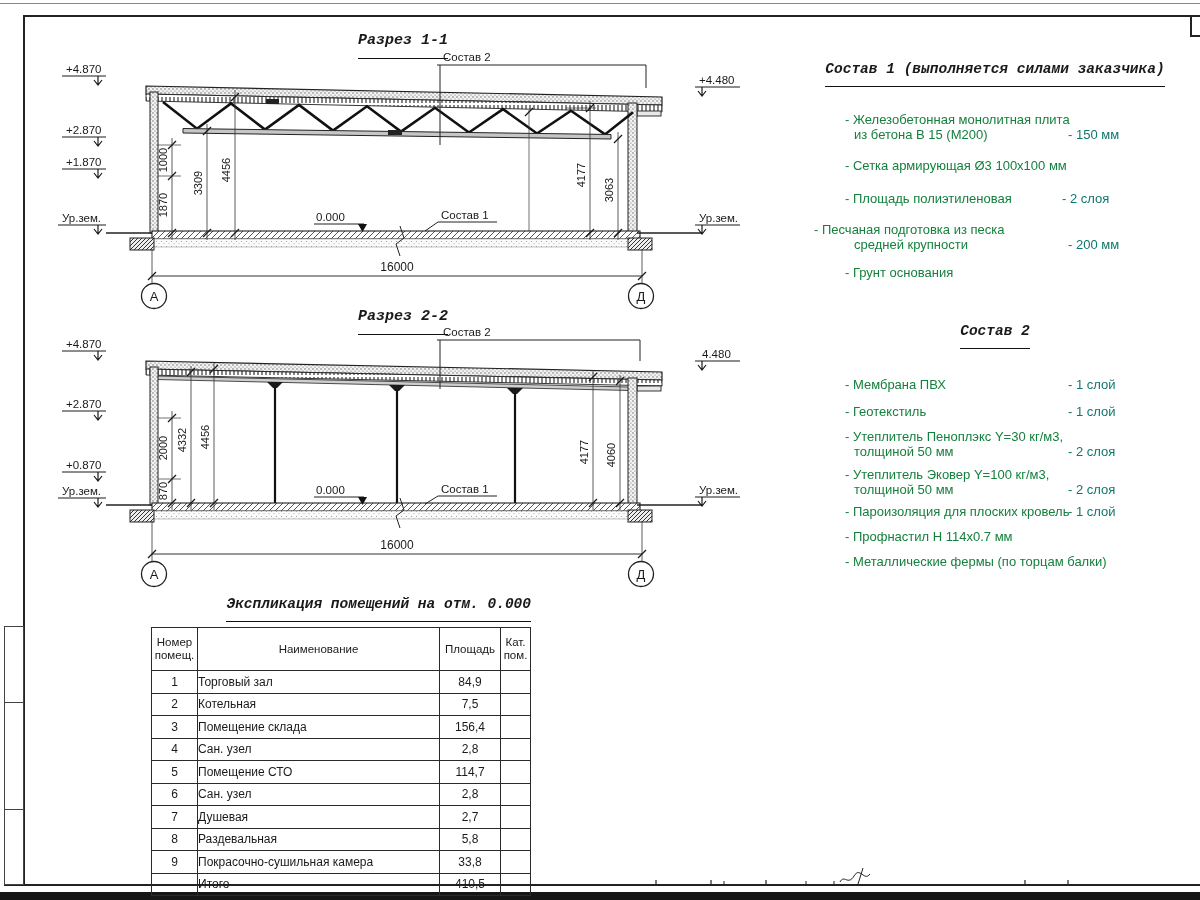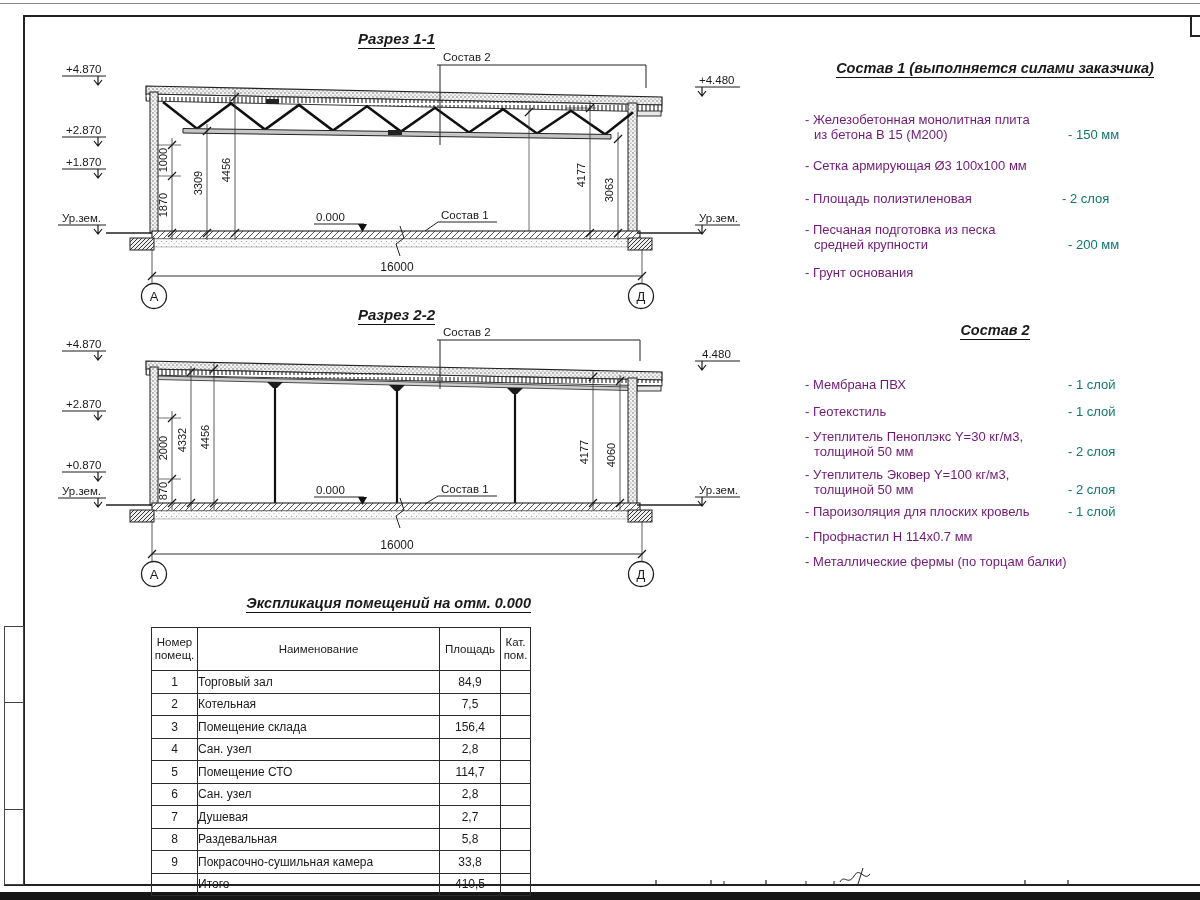--- a/index.html
+++ b/index.html
@@ -1,22 +1,22 @@
 <!DOCTYPE html>
 <html><head>
 <meta charset="utf-8">
 <style>
   html,body{margin:0;padding:0;background:#e9e9e9;}
   #sheet{position:relative;width:1200px;height:900px;background:#fff;overflow:hidden;
          font-family:"Liberation Sans",sans-serif;color:#1a1a1a;}
   .abs{position:absolute;}
-  .tline{position:absolute;font-size:13px;line-height:15px;white-space:nowrap;color:#701a75;}
+  .tline{position:absolute;font-size:13px;line-height:15px;white-space:nowrap;color:#15803d;margin-left:40px;}
   .qty{position:absolute;font-size:13px;white-space:nowrap;color:#0f766e;}
   .sec-title{position:absolute;font-style:italic;font-weight:bold;font-size:15px;white-space:nowrap;}
-  .sec-title span, .blk-title span, .tbl-title span{border-bottom:1.6px solid #111;padding-bottom:1px;}
+  .sec-title span, .blk-title span, .tbl-title span{border-bottom:1.6px solid #111;padding-bottom:9px;font-family:Liberation Mono, monospace;}
   .blk-title{position:absolute;left:800px;width:390px;text-align:center;
              font-style:italic;font-weight:bold;font-size:14.5px;}
   .tbl-title{position:absolute;left:151px;width:380px;text-align:right;
              font-style:italic;font-weight:bold;font-size:14.5px;}
   table.expl{position:absolute;left:151px;top:627px;border-collapse:collapse;table-layout:fixed;}
   table.expl td,table.expl th{border:1px solid #2a2a2a;font-weight:normal;overflow:hidden;}
   table.expl th{font-size:11.5px;line-height:13px;text-align:center;}
   table.expl td{font-size:12px;height:21.5px;padding:0;}
   td.c{text-align:center;}
   td.n{text-align:left;padding-left:7px;}
@@ -284,21 +284,21 @@
   <div class="sec-title" style="left:358px;top:30px"><span>Разрез 1-1</span></div>
   <div class="sec-title" style="left:358px;top:306px"><span>Разрез 2-2</span></div>
 
   <div class="blk-title" style="top:60px"><span>Состав 1 (выполняется силами заказчика)</span></div>
   <div class="tline" style="left:805px;top:112px">- Железобетонная  монолитная плита</div>
   <div class="tline" style="left:814px;top:127px">из бетона В 15 (М200)</div>
   <div class="qty" style="left:1068px;top:127px">- 150 мм</div>
   <div class="tline" style="left:805px;top:158px">- Сетка армирующая Ø3 100х100 мм</div>
   <div class="tline" style="left:805px;top:191px">- Площадь полиэтиленовая</div>
   <div class="qty" style="left:1062px;top:191px">-  2 слоя</div>
-  <div class="tline" style="left:805px;top:222px">- Песчаная подготовка из песка</div>
+  <div class="tline" style="left:774px;top:222px">- Песчаная подготовка из песка</div>
   <div class="tline" style="left:814px;top:237px">средней крупности</div>
   <div class="qty" style="left:1068px;top:237px">- 200 мм</div>
   <div class="tline" style="left:805px;top:265px">- Грунт основания</div>
 
   <div class="blk-title" style="top:322px"><span>Состав 2</span></div>
   <div class="tline" style="left:805px;top:377px">- Мембрана ПВХ</div>
   <div class="qty" style="left:1068px;top:377px">- 1 слой</div>
   <div class="tline" style="left:805px;top:404px">- Геотекстиль</div>
   <div class="qty" style="left:1068px;top:404px">- 1 слой</div>
   <div class="tline" style="left:805px;top:429px">- Утеплитель Пеноплэкс Y=30 кг/м3,</div>

